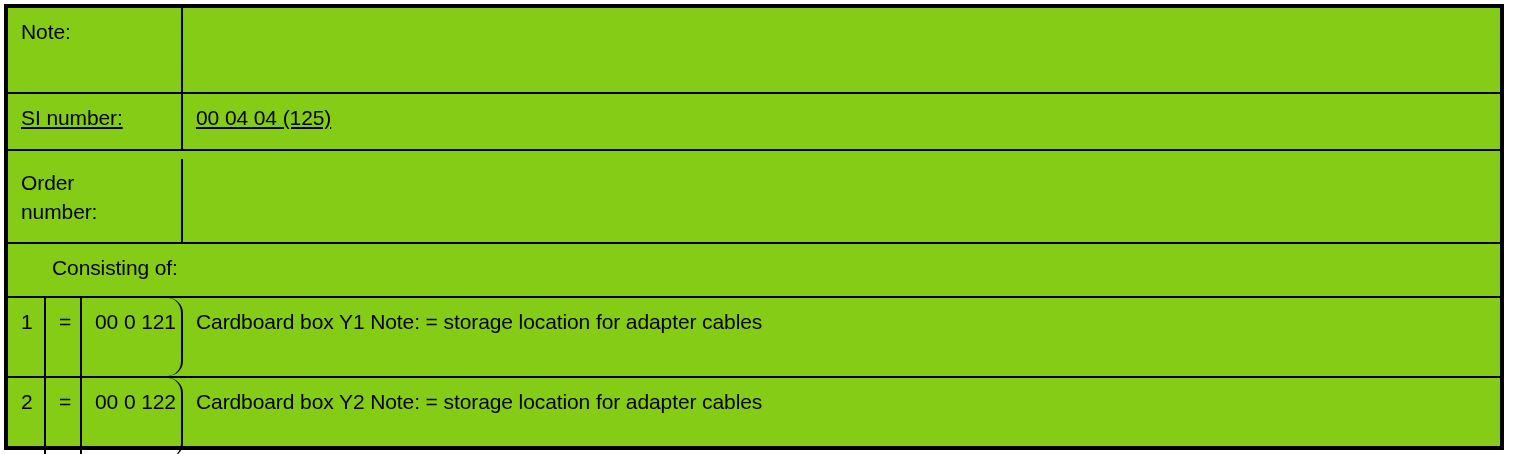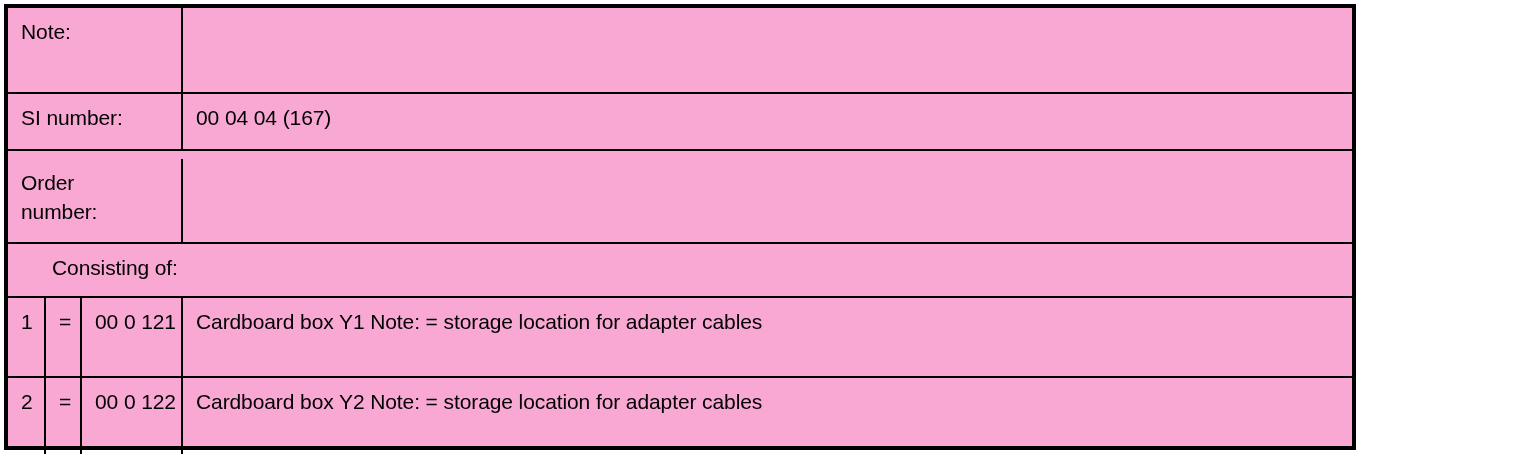--- a/index.html
+++ b/index.html
@@ -12,25 +12,25 @@
     height: 454px;
     font-family: "Liberation Sans", sans-serif;
     color: #000000;
     overflow: hidden;
   }
 
   .doc-table {
     position: absolute;
     left: 4px;
     top: 4px;
-    width: 1352px;
+    width: 1500px;
     height: 446px;
     box-sizing: border-box;
     border: 4px solid #000000;
-    background: #f9a8d4;
+    background: #84cc16;
   }
 
   .row {
     display: flex;
     box-sizing: border-box;
     border-bottom: 2px solid #000000;
     width: 100%;
   }
   .row.last {
     border-bottom: none;
@@ -47,26 +47,26 @@
   .cell.bordered {
     border-right: 2px solid #000000;
   }
 
   
   .col-label   { width: 175px; flex: 0 0 175px; }
   .col-value   { flex: 1 1 auto; }
 
   .col-idx     { width: 38px;  flex: 0 0 38px;  }
   .col-eq      { width: 36px;  flex: 0 0 36px;  }
-  .col-num     { width: 101px; flex: 0 0 101px; }
+  .col-num     { width: 101px; flex: 0 0 101px; border-radius: 15px; }
   .col-desc    { flex: 1 1 auto; border-radius: 30px; }
 
   
   .row-note       { height: 86px; }
-  .row-si         { height: 57px; }
+  .row-si         { height: 57px; text-decoration: underline; }
   .row-order      { height: 85px; margin-top: 8px; }
   .row-consisting { height: 54px; }
   .row-item       { height: 80px; }
   .row-item-last  { height: 80px; }
 
   .full-span { width: 100%; padding-left: 44px; }
 
   .nowrap-num {
     width: 70px;
   }
@@ -75,21 +75,21 @@
 <body>
 
 <div class="doc-table">
 
   <div class="row row-note">
     <div class="cell bordered col-label">Note:</div>
   </div>
 
   <div class="row row-si">
     <div class="cell bordered col-label">SI number:</div>
-    <div class="cell col-value">00 04 04 (167)</div>
+    <div class="cell col-value">00 04 04 (125)</div>
   </div>
 
   <div class="row row-order">
     <div class="cell bordered col-label">
       <div class="nowrap-num">Order number:</div>
     </div>
   </div>
 
   <div class="row row-consisting">
     <div class="cell full-span">Consisting of:</div>

